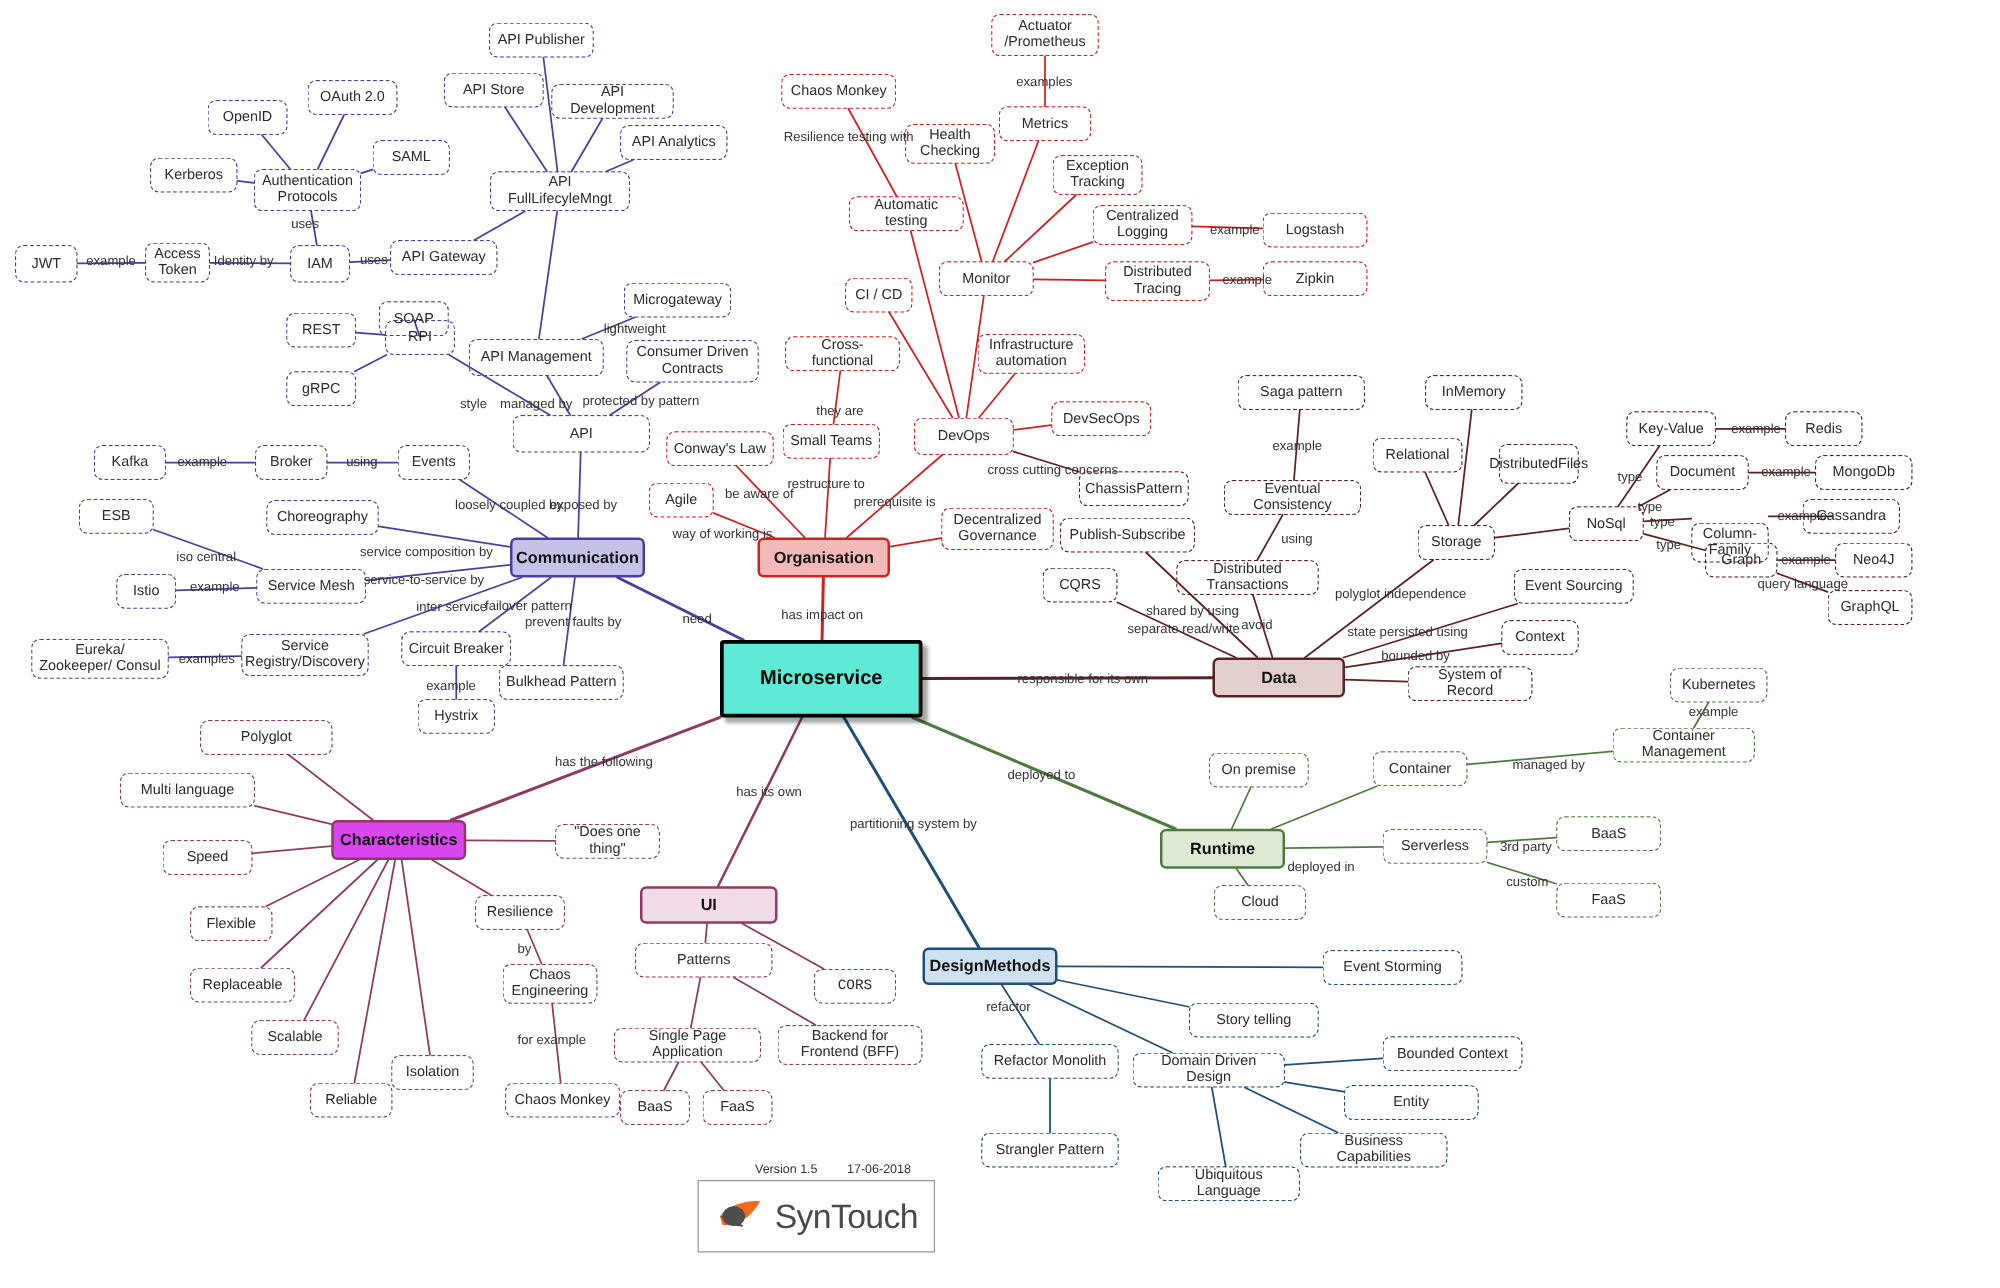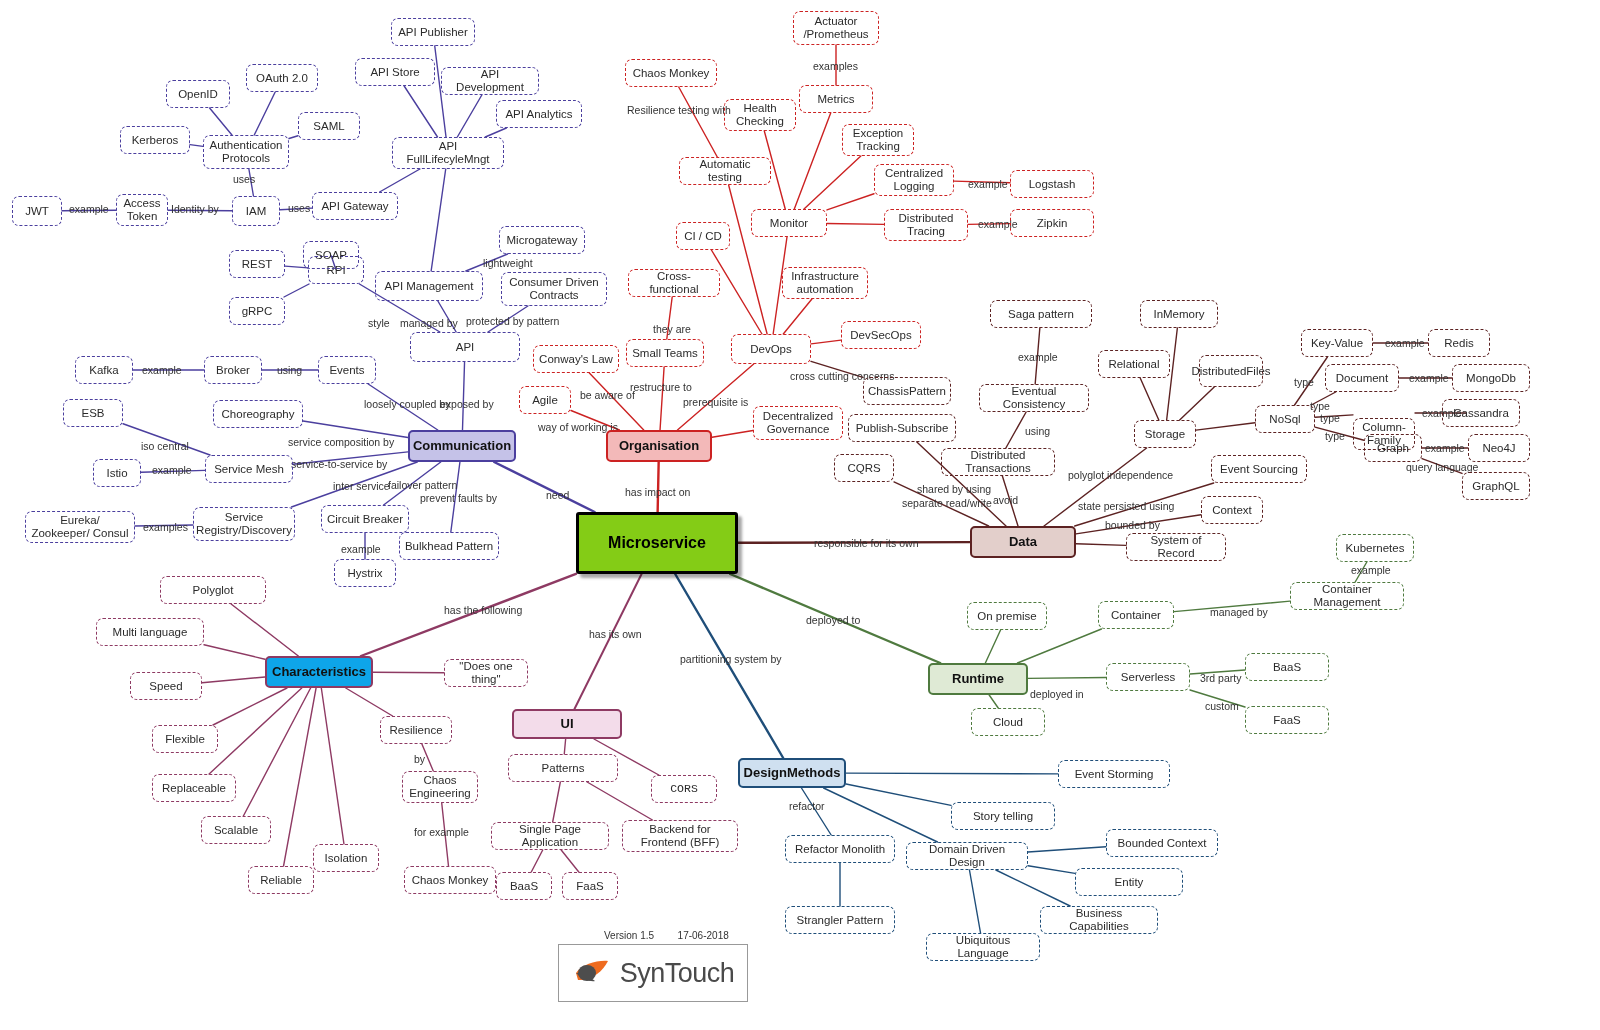--- a/index.html
+++ b/index.html
@@ -2,21 +2,21 @@
 <html><head>
 <meta charset="utf-8">
 <style>
   html,body{margin:0;padding:0;background:#ffffff;}
   body{font-family:"Liberation Sans",sans-serif;}
   #stage{position:relative;width:1600px;height:1030px;background:#fff;overflow:hidden;}
   svg#wires{position:absolute;left:0;top:0;width:1600px;height:1030px;}
   .node{position:absolute;box-sizing:border-box;display:flex;align-items:center;justify-content:center;text-align:center;line-height:1.12;}
   .leaf{border-style:dashed;border-width:1.6px;border-radius:7px;background:transparent;font-size:11.5px;color:#2b2b2b;padding:2px 4px;}
   .branch{border-style:solid;border-width:2px;border-radius:5px;font-weight:bold;font-size:13px;color:#111;}
-  .center{border:3px solid #000;background:#84cc16;font-weight:bold;font-size:16px;color:#000;border-radius:3px;
+  .center{border:3px solid #000;background:#5eead4;font-weight:bold;font-size:16px;color:#000;border-radius:3px;
           box-shadow:4px 4px 3px rgba(0,0,0,.35);}
   .elabel{position:absolute;font-size:10.5px;color:#333;white-space:nowrap;background:transparent;}
   #footer-version{position:absolute;font-size:10px;color:#333;white-space:nowrap;}
   #logo-box{position:absolute;border:1px solid #999;background:#fff;display:flex;align-items:center;justify-content:center;gap:8px;}
   #logo-text{font-size:27px;color:#4a4a4a;letter-spacing:-0.5px;}
 </style>
 </head>
 <body>
 
 <div id="stage">
@@ -205,21 +205,21 @@
       <div class="elabel" style="left: 414px; top: 753px;">by</div>
       <div class="elabel" style="left: 414px; top: 826px;">for example</div>
       <div class="elabel" style="left: 789px; top: 800px;">refactor</div>
     </div>
   <div id="nodelayer">
       <div class="node center" style="left: 576px; top: 512px; width: 162px; height: 62px;">Microservice</div>
       <div class="node branch" style="left: 408px; top: 430px; width: 108px; height: 32px; border-color: rgb(75, 63, 158); background: rgb(197, 194, 232); border-radius: 5px;">Communication</div>
       <div class="node branch" style="left: 606px; top: 430px; width: 106px; height: 32px; border-color: rgb(204, 34, 34); background: rgb(243, 185, 185); border-radius: 5px;">Organisation</div>
       <div class="node branch" style="left: 970px; top: 526px; width: 106px; height: 32px; border-color: rgb(92, 34, 34); background: rgb(227, 207, 203); border-radius: 5px;">Data</div>
       <div class="node branch" style="left: 928px; top: 663px; width: 100px; height: 32px; border-color: rgb(79, 122, 63); background: rgb(223, 234, 213); border-radius: 5px;">Runtime</div>
-      <div class="node branch" style="left: 265px; top: 656px; width: 108px; height: 32px; border-color: rgb(142, 58, 99); background: #0ea5e9; border-radius: 5px;">Characteristics</div>
+      <div class="node branch" style="left: 265px; top: 656px; width: 108px; height: 32px; border-color: rgb(142, 58, 99); background: #d946ef; border-radius: 5px;">Characteristics</div>
       <div class="node branch" style="left: 512px; top: 709px; width: 110px; height: 30px; border-color: rgb(142, 58, 99); background: rgb(243, 220, 234); border-radius: 5px;">UI</div>
       <div class="node branch" style="left: 738px; top: 758px; width: 108px; height: 30px; border-color: rgb(31, 78, 121); background: rgb(207, 224, 240); border-radius: 5px;">DesignMethods</div>
       <div class="node leaf" style="left: 410px; top: 332px; width: 110px; height: 30px; border-color: rgb(75, 63, 158);">API</div>
       <div class="node leaf" style="left: 375px; top: 271px; width: 108px; height: 30px; border-color: rgb(75, 63, 158);">API Management</div>
       <div class="node leaf" style="left: 392px; top: 137px; width: 112px; height: 32px; border-color: rgb(75, 63, 158);">API FullLifecyleMngt</div>
       <div class="node leaf" style="left: 391px; top: 18px; width: 84px; height: 28px; border-color: rgb(75, 63, 158);">API Publisher</div>
       <div class="node leaf" style="left: 355px; top: 58px; width: 80px; height: 28px; border-color: rgb(75, 63, 158);">API Store</div>
       <div class="node leaf" style="left: 441px; top: 67px; width: 98px; height: 28px; border-color: rgb(75, 63, 158);">API Development</div>
       <div class="node leaf" style="left: 496px; top: 100px; width: 86px; height: 28px; border-color: rgb(75, 63, 158);">API Analytics</div>
       <div class="node leaf" style="left: 312px; top: 192px; width: 86px; height: 28px; border-color: rgb(75, 63, 158);">API Gateway</div>

